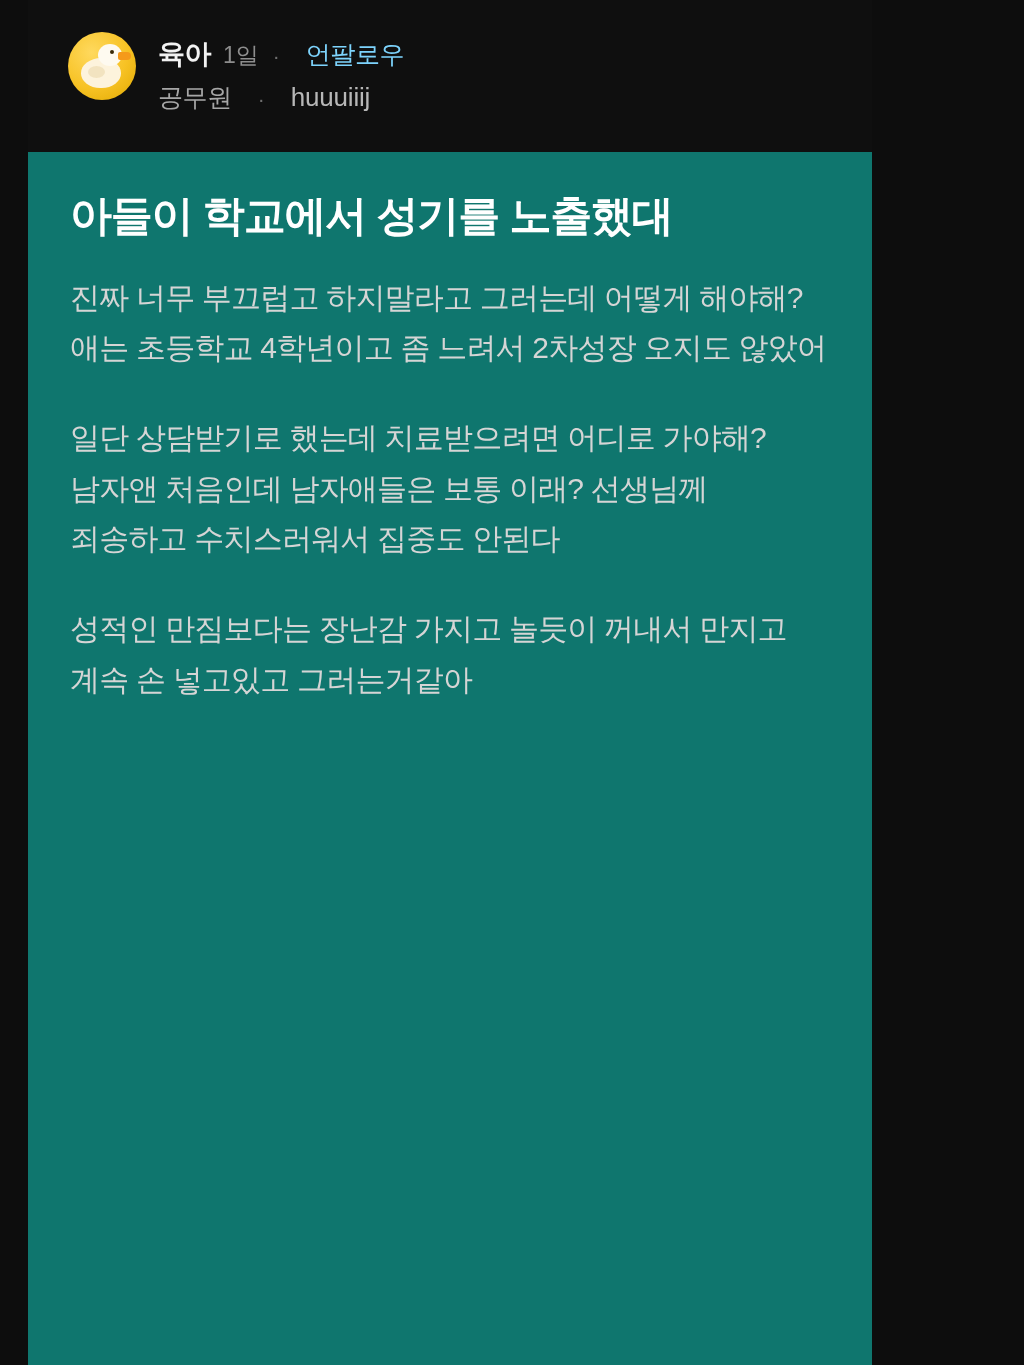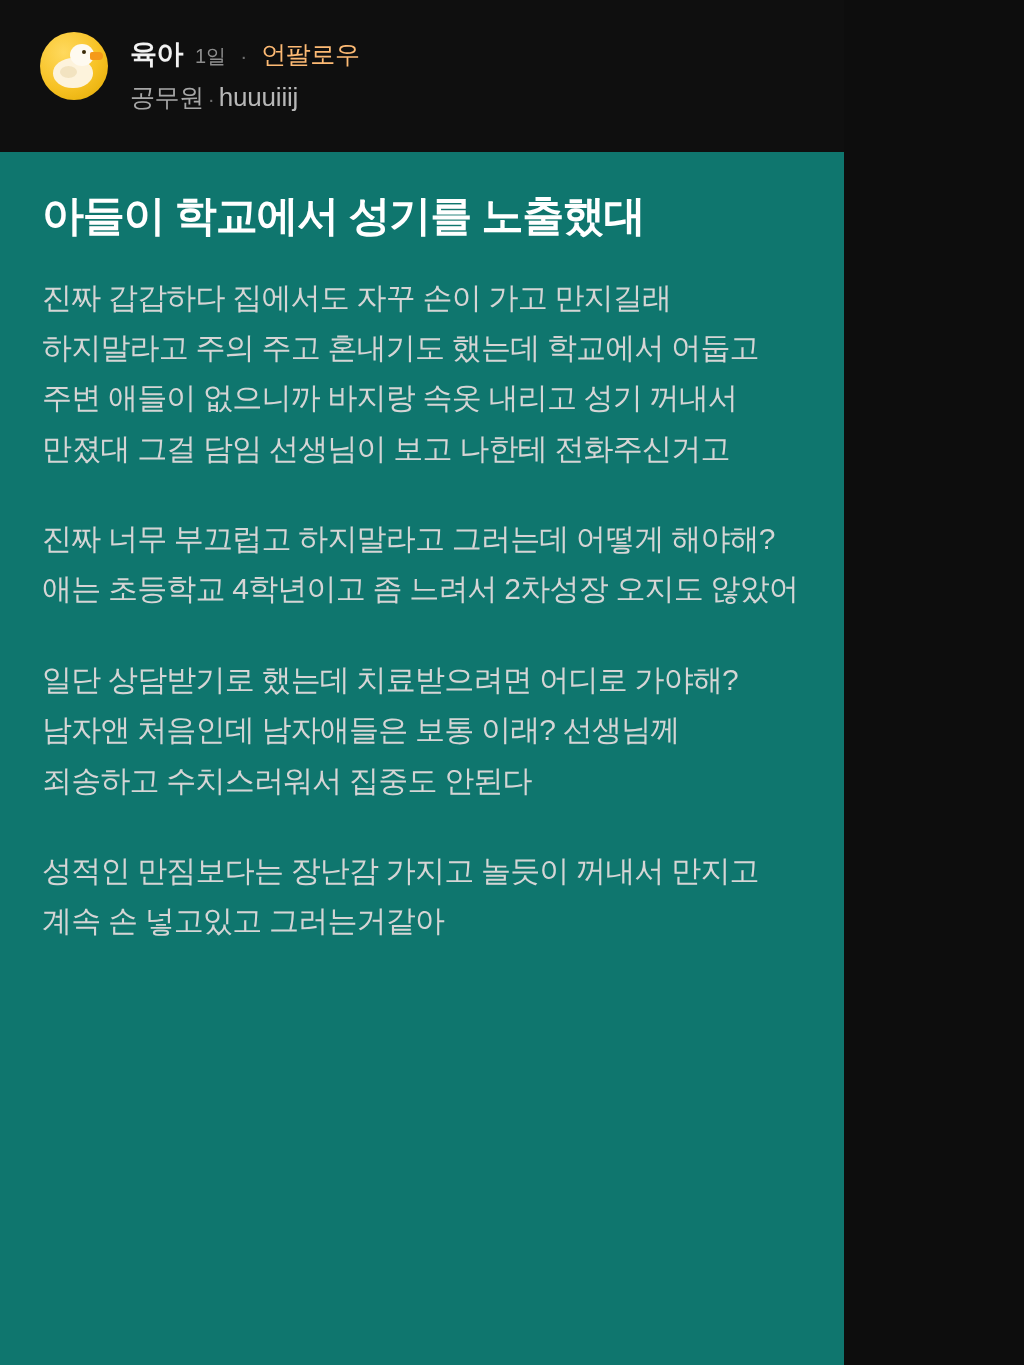--- a/index.html
+++ b/index.html
@@ -16,20 +16,21 @@
     -webkit-font-smoothing: antialiased;
   }
 
   .app {
     width: 844px;
     height: 1365px;
     background: #0d0d0d;
     display: flex;
     flex-direction: column;
     position: relative;
+    padding-left: 28px;
   }
 
   
   .post-header {
     height: 152px;
     box-sizing: border-box;
     padding: 32px 40px 0 40px;
     display: flex;
     align-items: flex-start;
     gap: 22px;
@@ -104,39 +105,40 @@
     gap: 12px;
     white-space: nowrap;
   }
   .nickname {
     font-size: 27px;
     font-weight: bold;
     color: #f2f2f2;
     letter-spacing: -0.5px;
   }
   .time-ago {
-    font-size: 20px;
+    font-size: 23px;
     color: #8d8d8d;
     text-align: right;
   }
   .dot-sep {
     font-size: 21px;
     color: #6f6f6f;
     padding: 0 2px;
   }
   .unfollow {
     font-size: 25px;
-    color: #fdba74;
+    color: #7dd3fc;
     letter-spacing: -0.4px;
     cursor: pointer;
+    margin-left: 12px;
   }
   .meta-line-2 {
     display: flex;
     align-items: baseline;
-    gap: 2px;
+    gap: 24px;
     margin-top: 9px;
     white-space: nowrap;
   }
   .job-tag {
     font-size: 25px;
     color: #a6a6a6;
     letter-spacing: -0.4px;
   }
   .handle {
     font-size: 26px;
@@ -200,20 +202,19 @@
         <span class="dot-sep">·</span>
         <span class="handle">huuuiiij</span>
       </div>
     </div>
 
   </div>
 
   <div class="post-body">
     <h1 class="post-title">아들이 학교에서 성기를 노출했대</h1>
 
-    <p class="post-text para">진짜 갑갑하다 집에서도 자꾸 손이 가고 만지길래 하지말라고 주의 주고 혼내기도 했는데 학교에서 어둡고 주변 애들이 없으니까 바지랑 속옷 내리고 성기 꺼내서 만졌대 그걸 담임 선생님이 보고 나한테 전화주신거고</p>
     <p class="post-text para">진짜 너무 부끄럽고 하지말라고 그러는데 어떻게 해야해? 애는 초등학교 4학년이고 좀 느려서 2차성장 오지도 않았어</p>
     <p class="post-text para">일단 상담받기로 했는데 치료받으려면 어디로 가야해?
 남자앤 처음인데 남자애들은 보통 이래? 선생님께 죄송하고 수치스러워서 집중도 안된다</p>
     <p class="post-text para">성적인 만짐보다는 장난감 가지고 놀듯이 꺼내서 만지고 계속 손 넣고있고 그러는거같아</p>
   </div>
 
 </div>
 
 </body></html>

